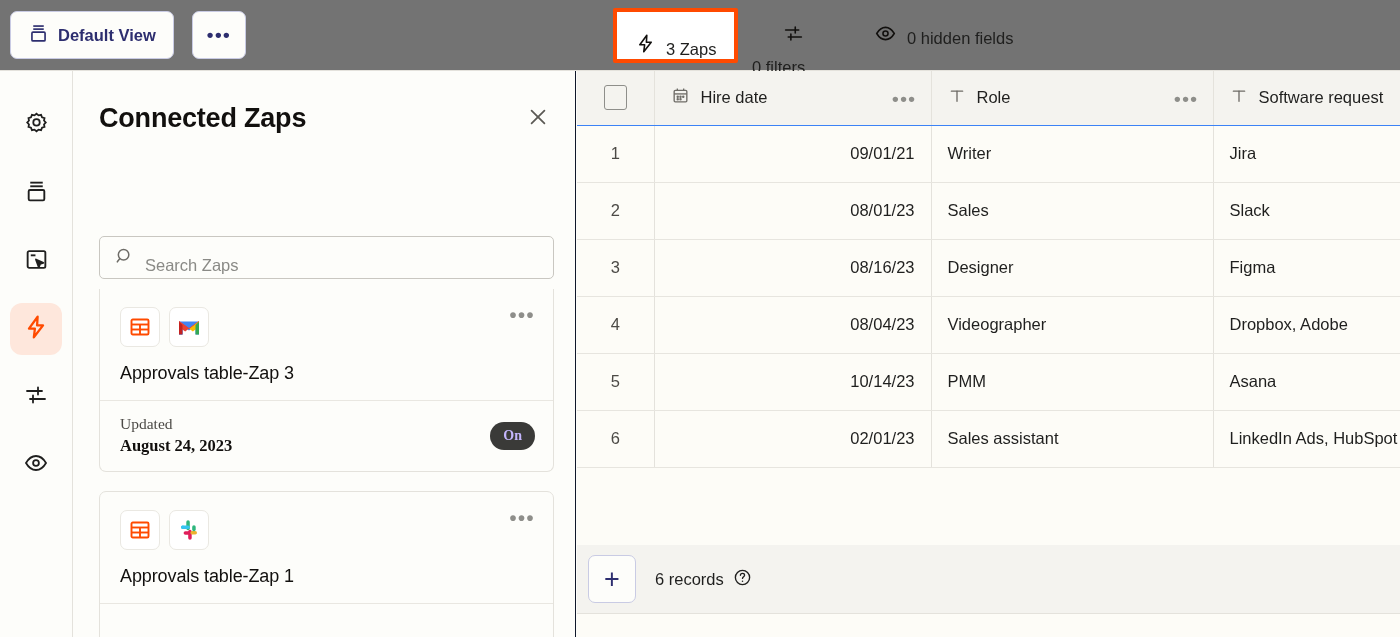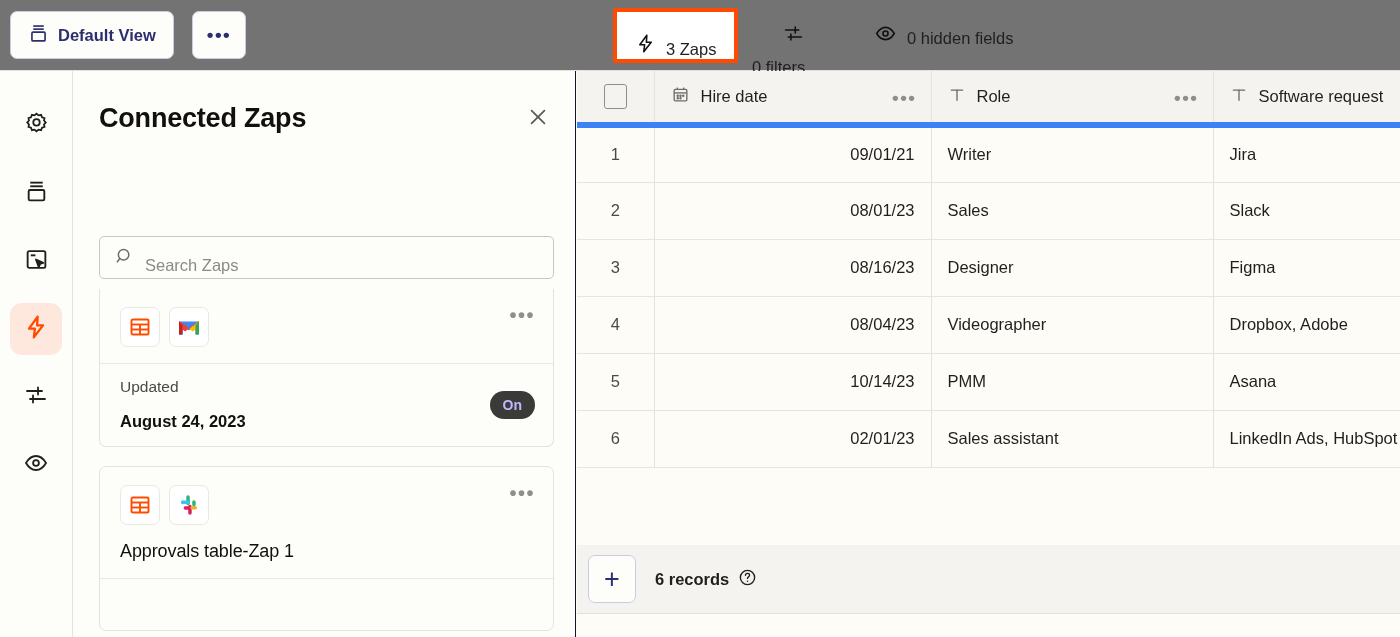--- a/index.html
+++ b/index.html
@@ -109,35 +109,36 @@
     margin-top: 16px; font-size: 18px; color: #12100E; letter-spacing: -.1px;
   }
   .zc-dots {
     position: absolute; right: 18px; top: 22px;
     color: #8E8E8A; font-size: 20px; letter-spacing: 1.5px;
     line-height: 8px; cursor: pointer; font-weight: 700;
   }
   .zc-foot {
     border-top: 1px solid #E9E7E1; padding: 14px 20px 15px 20px;
     position: relative;
+    font-family: Liberation Serif, serif;
   }
   .zc-updated-label { font-size: 15.5px; color: #4C4A46; }
-  .zc-updated-date  { font-size: 16.5px; color: #12100E; font-weight: 700; margin-top: 16px; }
+  .zc-updated-date  { font-size: 16.5px; color: #12100E; font-weight: 700; margin-top: 3px; }
   .zc-toggle {
     position: absolute; right: 18px; top: 50%; transform: translateY(-50%);
     background: #3A3A38; color: #c4b5fd; border-radius: 999px;
     padding: 6px 13px; font-size: 14px; font-weight: 700; cursor: pointer;
   }
 
   
   #grid { position: absolute; left: 577px; top: 71px; width: 823px; height: 566px;
           background: #FDFCF7; overflow: hidden; }
   table { border-collapse: collapse; table-layout: fixed; width: 1000px; }
   thead th {
-    background: #F4F3EF; height: 54px; border-bottom: 6px solid #3b82f6;
+    background: #F4F3EF; height: 54px; border-bottom: 1px solid #3b82f6;
     border-right: 1px solid #E4E2DC; font-weight: 400; padding: 0 16px;
     position: relative; font-size: 16.5px; color: #1F1F1E; text-align: left;
   }
   th .th-inner { display: flex; align-items: center; gap: 11px; }
   th .th-dots {
     position: absolute; right: 14px; top: 50%; transform: translateY(-50%);
     color: #8E8E8A; font-size: 19px; letter-spacing: 1.5px; line-height: 7px;
     cursor: pointer; font-weight: 700;
   }
   tbody td {
@@ -159,21 +160,21 @@
     position: absolute; left: 0; top: 474px; width: 823px; height: 69px;
     background: #F4F3EF; border-bottom: 1px solid #E4E2DC;
     display: flex; align-items: center; padding-left: 11px; gap: 19px;
   }
   #add-record {
     width: 48px; height: 48px; border: 1px solid #C9CBE4; border-radius: 7px;
     background: #FDFDFA; color: #2D2E6F; font-size: 27px; line-height: 1;
     display: flex; align-items: center; justify-content: center; cursor: pointer;
   }
   #record-count { display: flex; align-items: center; gap: 9px;
-                  font-size: 16.5px; color: #1F1F1E; font-weight: bold; }
+                  font-size: 16.5px; color: #1F1F1E; }
   #grid-blank { position: absolute; left: 0; top: 543px; width: 823px; height: 23px;
                 background: #FDFCF7; }
 </style>
 </head>
 <body>
 
 <div id="toolbar">
 
   <button class="tb-btn" id="view-btn">
     <span>
@@ -323,20 +324,21 @@
               <path d="M2 3 L12 10.5 L5.5 7.2 L5.5 16 L2 16 Z" fill="#4285F4"></path>
               <path d="M2 2.4 L12 10 L8.2 13 L2 8.4 Z" fill="#EA4335"></path>
               <path d="M22 2.4 L12 10 L15.8 13 L22 8.4 Z" fill="#FBBC05"></path>
               <path d="M18.5 16 L22 16 L22 3.2 L18.5 6.4 Z" fill="#34A853"></path>
               <path d="M5.5 16 L5.5 6.4 L2 3.2 L2 16 Z" fill="#C5221F"></path>
               <path d="M2 3 L12 10.6 L22 3 L22 2.6 L12 9.4 L2 2.6 Z" fill="#EA4335"></path>
             </svg>
           </span>
         </div>
         <div class="zc-dots">•••</div>
+        <div class="zc-name">Approvals table-Zap 3</div>
       </div>
       <div class="zc-foot">
         <div class="zc-updated-label">Updated</div>
         <div class="zc-updated-date">August 24, 2023</div>
         <div class="zc-toggle">On</div>
       </div>
     </div>
 
     <div class="zap-card">
       <div class="zc-head">

